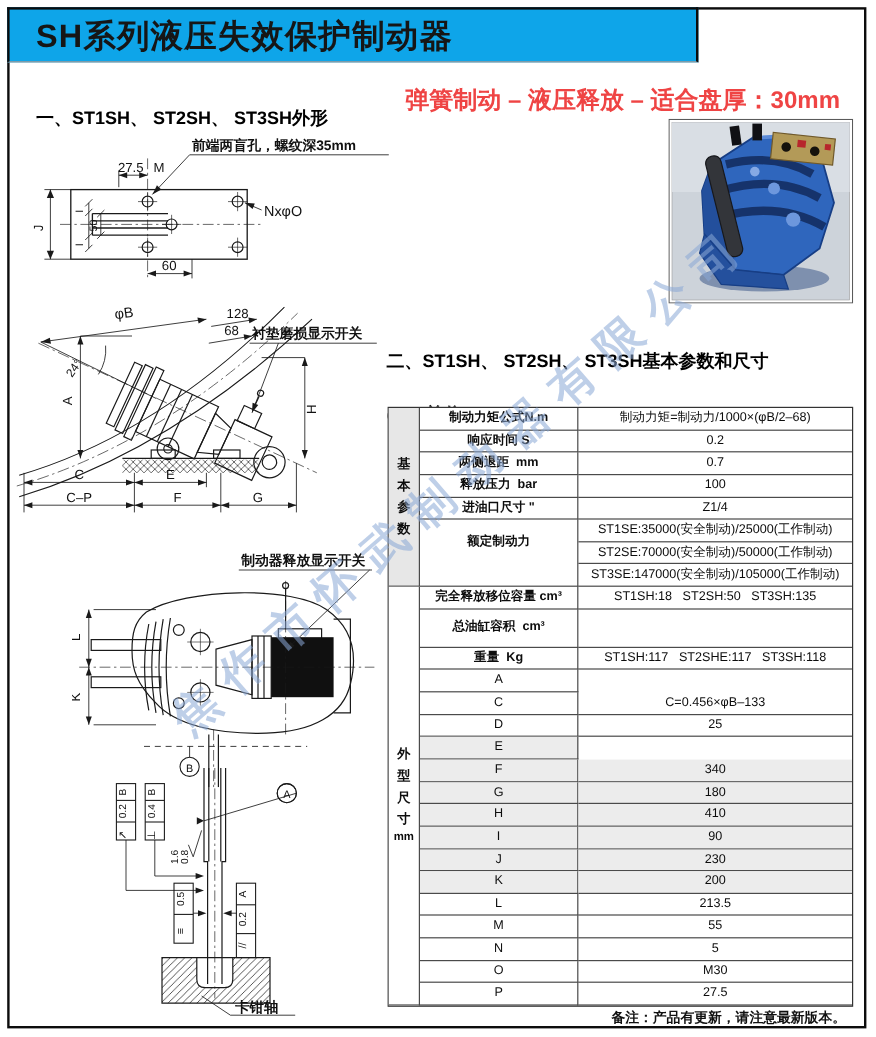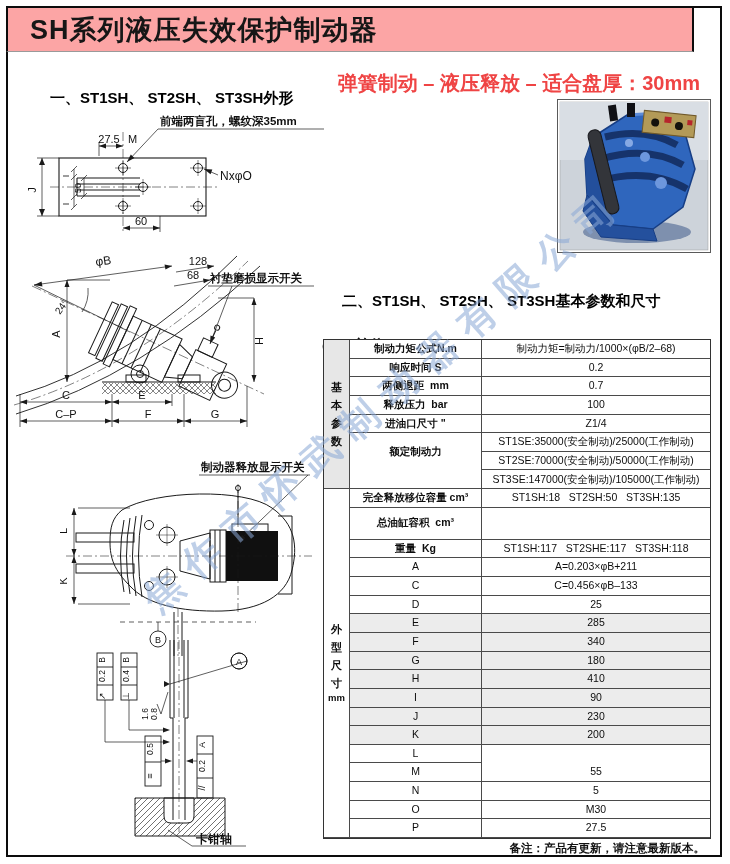--- a/index.html
+++ b/index.html
@@ -1,24 +1,24 @@
 <!DOCTYPE html>
 <html><head>
 <meta charset="utf-8">
 <style>
   html,body{margin:0;padding:0;background:#fff;}
   .page{position:relative;width:730px;height:864px;background:#fff;overflow:hidden;
         font-family:"Liberation Sans","DejaVu Sans",sans-serif;color:#111;}
   .abs{position:absolute;}
   .frame{left:6px;top:6px;width:716px;height:851px;border:2px solid #0c0c0c;box-sizing:border-box;}
-  .banner{left:6px;top:6px;width:688px;height:46px;background:#fca5a5;box-sizing:border-box;
+  .banner{left:6px;top:6px;width:576px;height:46px;background:#0ea5e9;box-sizing:border-box;
           border:2px solid #0c0c0c;border-bottom:1px solid #9a9a9a;display:flex;align-items:center;padding-left:22px;}
   .banner-title{font-size:27px;font-weight:600;color:#161616;letter-spacing:1px;}
   .subtitle{top:70px;right:30px;font-size:20px;font-weight:bold;color:#ef4444;}
-  .sec-heading{font-size:15px;font-weight:bold;color:#000;margin-left:20px;}
+  .sec-heading{font-size:15px;font-weight:bold;color:#000;}
   .sec1{left:30px;top:89px;}
   .sec2{left:322px;top:292px;}
   .unit-note{left:322px;top:336px;font-size:16px;font-weight:bold;}
   .footer-note{left:323px;top:841px;width:382px;text-align:right;font-size:11.5px;font-weight:bold;font-family:Liberation Mono, monospace;}
   
   #ptable{left:323px;top:339px;width:388px;height:500px;display:grid;
           grid-template-columns:26px 132px 1fr;grid-template-rows:repeat(26,1fr);
           border:1px solid #333;box-sizing:border-box;background:#fff;}
   .cell{border-right:1px solid #4a4a4a;border-bottom:1px solid #4a4a4a;display:flex;
         align-items:center;justify-content:center;font-size:10.5px;color:#0d0d0d;
@@ -381,40 +381,39 @@
       <div class="cell val" style="grid-area: 6 / 3;">ST1SE:35000(安全制动)/25000(工作制动)</div>
       <div class="cell val" style="grid-area: 7 / 3; text-align: center;">ST2SE:70000(安全制动)/50000(工作制动)</div>
       <div class="cell val" style="grid-area: 8 / 3;">ST3SE:147000(安全制动)/105000(工作制动)</div>
       <div class="cell name b" style="grid-area: 9 / 2;">完全释放移位容量 cm³</div>
       <div class="cell val" style="grid-area: 9 / 3;">ST1SH:18   ST2SH:50   ST3SH:135</div>
       <div class="cell name b" style="grid-area: 10 / 2;">总油缸容积  cm³</div>
       <div class="cell val" style="grid-area: 10 / 3; margin-top: 31px;">ST1SH:34   ST2SH:83   ST3SH:227</div>
       <div class="cell name b" style="grid-area: 11 / 2;">重量  Kg</div>
       <div class="cell val" style="grid-area: 11 / 3;">ST1SH:117   ST2SHE:117   ST3SH:118</div>
       <div class="cell name" style="grid-area: 12 / 2;">A</div>
-      <div class="cell val" style="grid-area: 12 / 3;">A=0.203×φB+211</div>
       <div class="cell name" style="grid-area: 13 / 2;">C</div>
       <div class="cell val" style="grid-area: 13 / 3;">C=0.456×φB–133</div>
       <div class="cell name" style="grid-area: 14 / 2;">D</div>
       <div class="cell val" style="grid-area: 14 / 3;">25</div>
       <div class="cell name shade" style="grid-area: 15 / 2;">E</div>
-      <div class="cell val shade" style="grid-area: 15 / 3;">285</div>
       <div class="cell name shade" style="grid-area: 16 / 2;">F</div>
       <div class="cell val shade" style="grid-area: 16 / 3;">340</div>
       <div class="cell name shade" style="grid-area: 17 / 2;">G</div>
       <div class="cell val shade" style="grid-area: 17 / 3;">180</div>
       <div class="cell name shade" style="grid-area: 18 / 2;">H</div>
       <div class="cell val shade" style="grid-area: 18 / 3;">410</div>
       <div class="cell name shade" style="grid-area: 19 / 2;">I</div>
       <div class="cell val shade" style="grid-area: 19 / 3;">90</div>
       <div class="cell name shade" style="grid-area: 20 / 2;">J</div>
       <div class="cell val shade" style="grid-area: 20 / 3;">230</div>
       <div class="cell name shade" style="grid-area: 21 / 2;">K</div>
       <div class="cell val shade" style="grid-area: 21 / 3;">200</div>
       <div class="cell name" style="grid-area: 22 / 2;">L</div>
+      <div class="cell val" style="grid-area: 22 / 3;">213.5</div>
       <div class="cell name" style="grid-area: 23 / 2;">M</div>
       <div class="cell val" style="grid-area: 23 / 3;">55</div>
       <div class="cell name" style="grid-area: 24 / 2;">N</div>
       <div class="cell val" style="grid-area: 24 / 3;">5</div>
       <div class="cell name" style="grid-area: 25 / 2;">O</div>
       <div class="cell val" style="grid-area: 25 / 3;">M30</div>
       <div class="cell name" style="grid-area: 26 / 2;">P</div>
       <div class="cell val" style="grid-area: 26 / 3;">27.5</div>
     </div>
 

